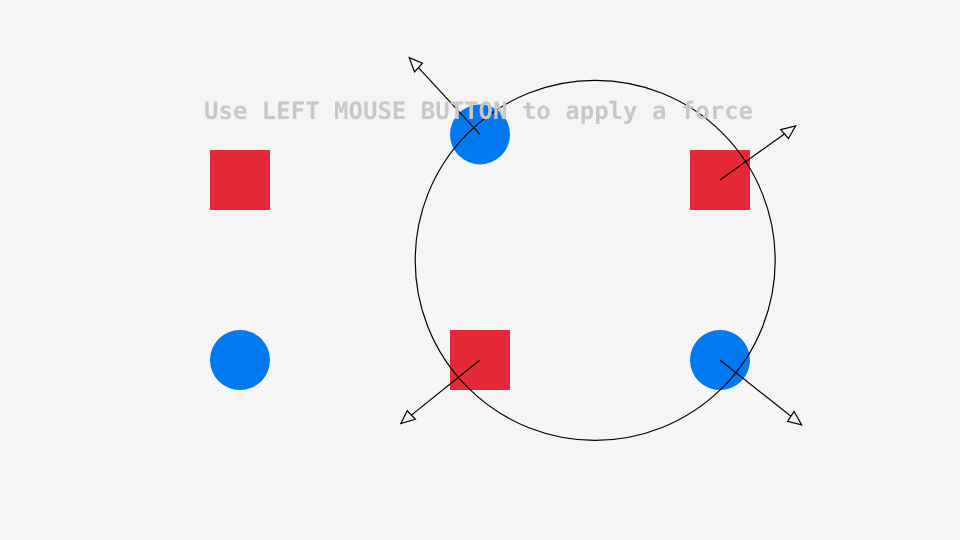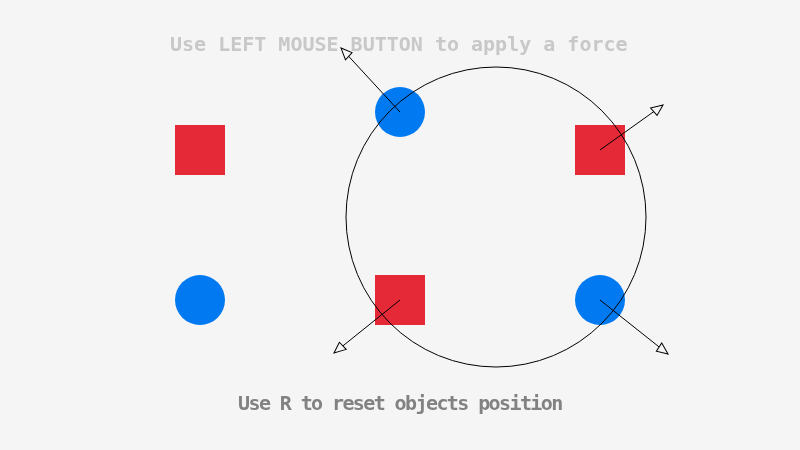--- a/index.html
+++ b/index.html
@@ -58,17 +58,16 @@
         <circle cx="496" cy="217" r="150" fill="none" stroke="#000000" stroke-width="1"></circle>
       </g>
     <g id="layer-arrows">
         <line x1="600" y1="150" x2="663" y2="105" stroke="#000000" stroke-width="1" marker-end="url(#arrowhead)"></line>
         <line x1="400" y1="300" x2="334" y2="353" stroke="#000000" stroke-width="1" marker-end="url(#arrowhead)"></line>
         <line x1="400" y1="112" x2="341" y2="48" stroke="#000000" stroke-width="1" marker-end="url(#arrowhead)"></line>
         <line x1="600" y1="300" x2="668" y2="354" stroke="#000000" stroke-width="1" marker-end="url(#arrowhead)"></line>
       </g>
   </svg>
 
-  <div class="instr top" style="color: rgb(200, 200, 200);">Use LEFT MOUSE BUTTON to apply a force</div>
+  <div class="instr top" style="color: rgb(200, 200, 200); margin-top: 48px;">Use LEFT MOUSE BUTTON to apply a force</div>
 
-  <div class="instr bottom" style="color: rgb(130, 130, 130);">Use R to reset objects position</div>
 
 </div>
 
 </body></html>

